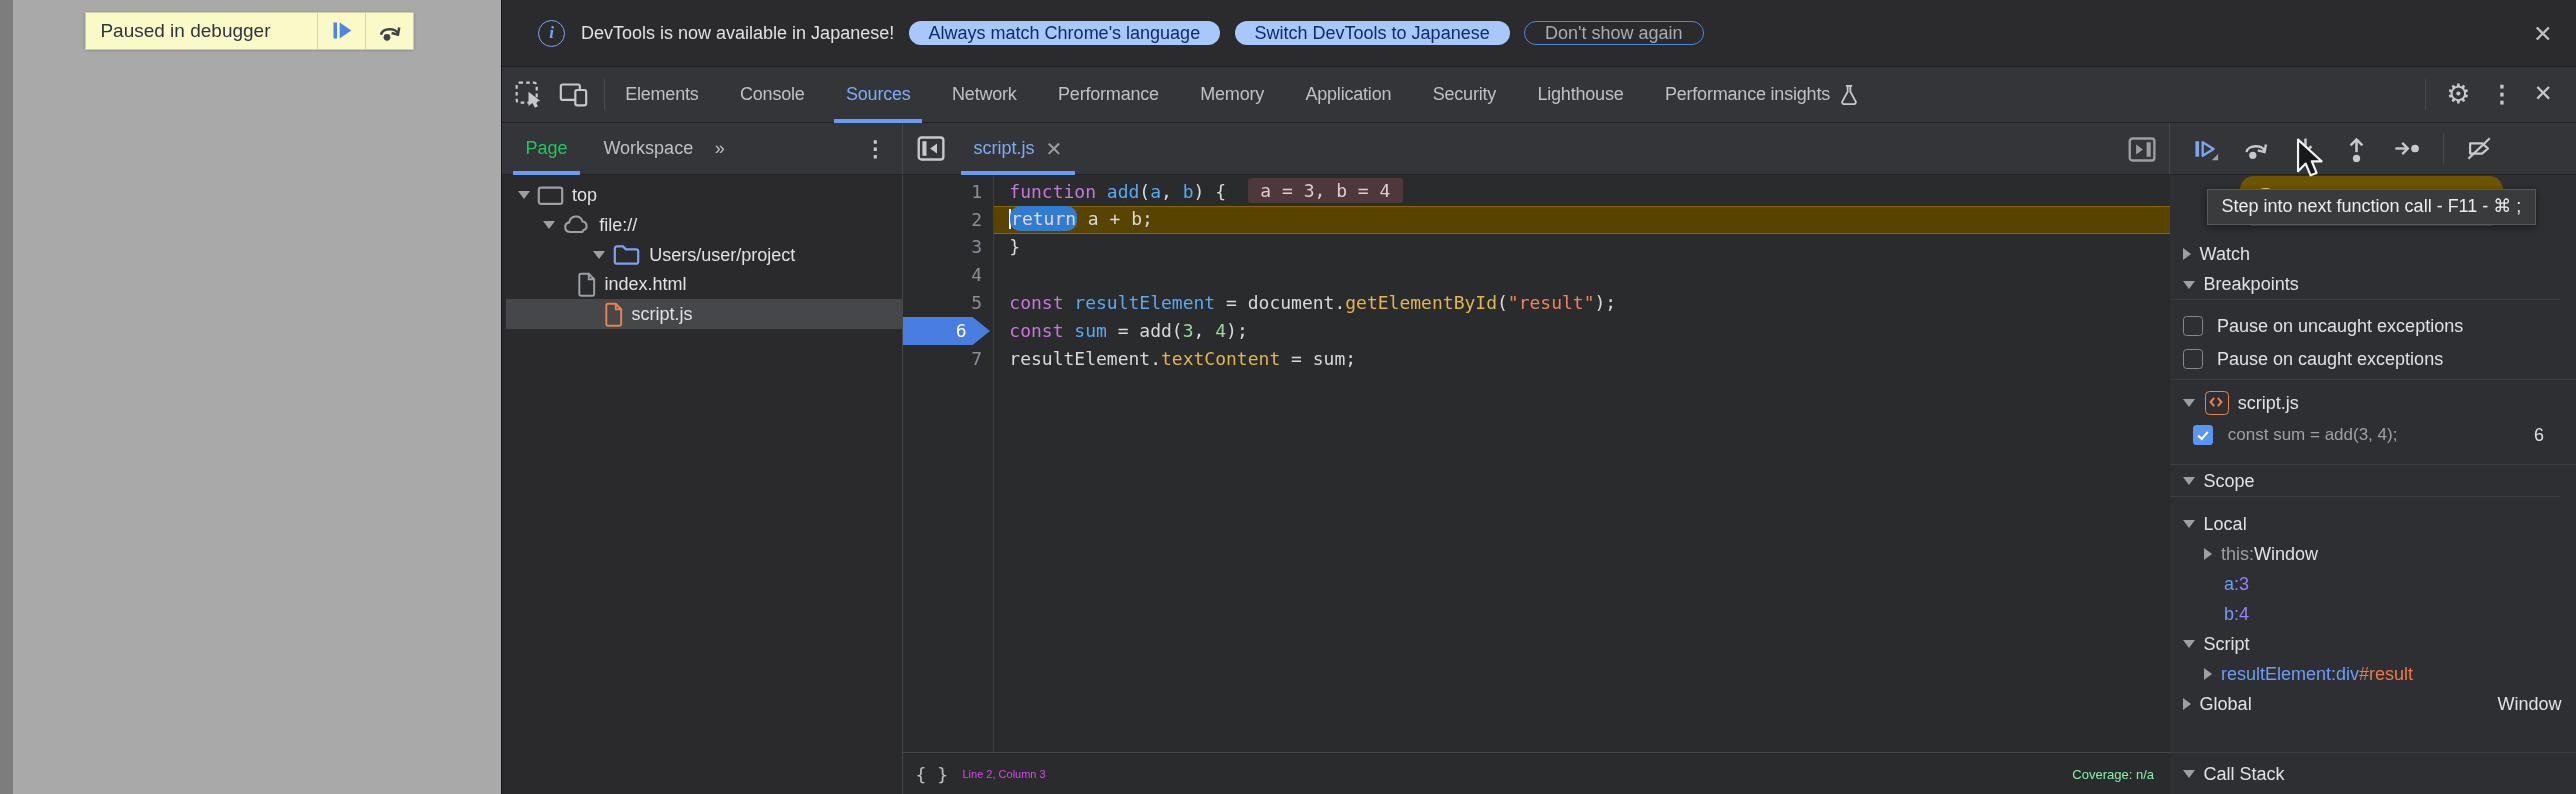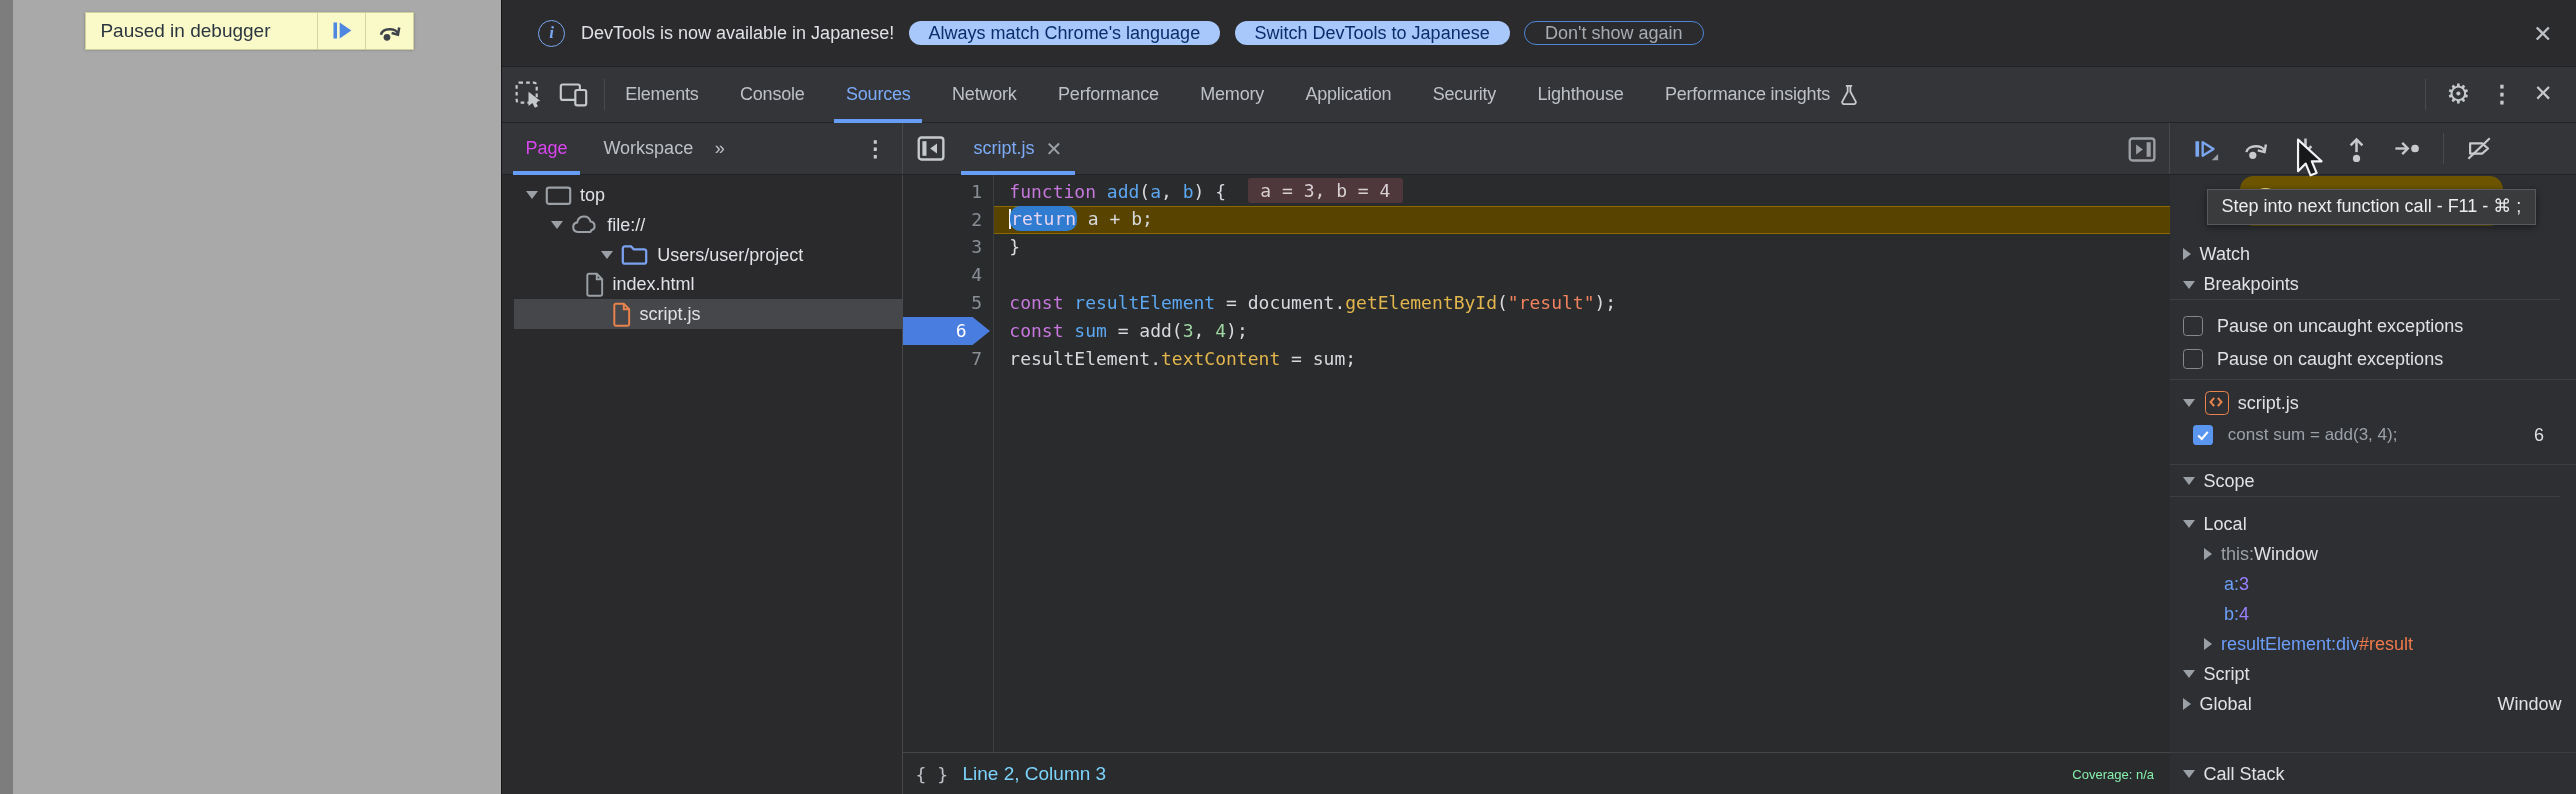--- a/index.html
+++ b/index.html
@@ -37,37 +37,37 @@
   .tab.active{color:#7cacf8}
   .tab.active::after{content:"";position:absolute;left:9px;right:9px;bottom:0;height:3.6px;background:#669df6}
   .tab .flask{margin-left:9px}
   .tb-right{margin-left:auto;display:flex;align-items:center;gap:20px;padding-right:23.4px}
   .glyph{color:#c6c9cc;cursor:pointer;line-height:1}
 
   
   .row3{height:52px;display:flex;background:#343539;border-bottom:0.9px solid #222224}
   .nav-strip{width:401px;flex:none;display:flex;align-items:center;border-right:0.9px solid #47484a;position:relative}
   .ptab{padding:0 18px;height:52px;display:flex;align-items:center;font-size:18px;color:#bdc1c6;position:relative;cursor:pointer}
-  .ptab.active{color:#d946ef}
+  .ptab.active{color:#22c55e}
   .ptab.active::after{content:"";position:absolute;left:5.4px;right:5.4px;bottom:0;height:3.6px;background:#669df6}
   .chev2{color:#bdc1c6;font-size:18px;letter-spacing:-2.7px;margin-left:3.6px;cursor:pointer}
   .nav-more{position:absolute;right:16px;color:#c6c9cc;font-size:21.6px;font-weight:bold;cursor:pointer}
   .editor-strip{flex:1;display:flex;align-items:center;border-right:0.9px solid #47484a;position:relative}
   .file-tab{display:flex;align-items:center;gap:10.8px;height:52px;padding:0 14.4px;margin-left:12.6px;position:relative;cursor:pointer}
   .file-tab .ft-label{font-size:18px;color:#7cacf8}
   .file-tab .ft-close{color:#9aa0a6;font-size:20px}
   .file-tab::after{content:"";position:absolute;left:1.8px;right:1.8px;bottom:0;height:3.6px;background:#669df6}
   .estrip-right{position:absolute;right:10.8px;top:0;height:52px;display:flex;align-items:center}
   .debug-strip{width:406px;flex:none;display:flex;align-items:center;padding-left:20px;gap:21.6px}
   .dbg-btn{width:29px;height:29px;display:flex;align-items:center;justify-content:center;cursor:pointer;flex:none}
 
   
   .content{position:absolute;top:175px;left:0;right:0;bottom:0;display:flex}
   .navigator{width:401px;flex:none;background:#2a2a2c;border-right:0.9px solid #47484a;position:relative}
-  .tree-row{position:absolute;left:12px;right:0;height:30px;display:flex;align-items:center;cursor:pointer}
+  .tree-row{position:absolute;left:4px;right:0;height:30px;display:flex;align-items:center;cursor:pointer}
   .tree-row.selected{background:#46474a}
   .tree-label{font-size:18px;color:#dfe1e5;margin-left:8px;white-space:nowrap}
   .tri{width:0;height:0;flex:none}
   .tri.d{border-left:6.3px solid transparent;border-right:6.3px solid transparent;border-top:8px solid #9aa0a6}
   .tri.r{border-top:6.3px solid transparent;border-bottom:6.3px solid transparent;border-left:8px solid #9aa0a6}
 
   .editor{flex:1;position:relative;background:#2a2b2d}
   .gutter{position:absolute;left:0;top:0;width:90px;bottom:43px}
   .gutter-sep{position:absolute;left:90px;top:0;bottom:43px;width:0.9px;background:#3d3e40}
   .gl{position:absolute;left:0;width:87px;height:28px;line-height:28px;text-align:right;padding-right:8px;
@@ -80,21 +80,21 @@
   .cl.exec{background:#584400;border-top:1.8px solid #8a6a00;border-bottom:1.8px solid #8a6a00;line-height:24px}
   .tk.kw{color:#c678dd}.tk.fn{color:#5ca7f2}.tk.vd{color:#5ca7f2}.tk.pl{color:#d7d9dd}
   .tk.prop{color:#e2b64d}.tk.str{color:#f0835f}.tk.num{color:#9fd6a2}
   .tk.sel{color:#e8d5f2;background:#2f7cd0;border-radius:10px;padding:1.8px 0.9px}
   .caret{display:inline-block;width:1.8px;height:20px;background:#f5f7fa;vertical-align:-3.6px;margin-right:-0.9px}
   .inline-badge{display:inline-block;margin-left:21.6px;background:#4f383c;color:#d8cfd3;border-radius:2.7px;
       padding:0 12.6px;font-family:"DejaVu Sans Mono",monospace;font-size:18px;line-height:25px;vertical-align:0.9px}
   .statusbar{position:absolute;left:0;right:0;bottom:0;height:43px;border-top:0.9px solid #464648;background:#2a2b2d;
       display:flex;align-items:center;padding:0 16px 0 12.6px}
   .sb-braces{font-family:"DejaVu Sans Mono",monospace;font-size:18px;color:#bdc1c6;cursor:pointer}
-  .sb-pos{margin-left:14.4px;font-size:19px;color:#7dd3fc}
+  .sb-pos{margin-left:14.4px;font-size:11px;color:#d946ef}
   .sb-cov{margin-left:auto;font-size:13px;color:#86efac}
 
   
   .sidebar{width:406px;flex:none;background:#2e2f32;position:relative}
   .sb-row{position:absolute;left:0;right:16px;height:30px;display:flex;align-items:center;padding-left:12.6px;cursor:pointer}
   .sb-row .lbl{font-size:18px;color:#dfe1e5;margin-left:9px;white-space:nowrap}
   .sb-sep{position:absolute;left:0;right:0;height:0.9px;background:#3e3f42}
   .cb{width:20px;height:20px;border-radius:3.6px;flex:none}
   .cb.off{border:1.8px solid #84878c;background:transparent}
   .cb.on{background:#5a96f0;color:#fff;display:flex;align-items:center;justify-content:center}
@@ -404,31 +404,31 @@
               <span class="v-wh">Window</span>
             </div>
             <div class="sc-row" style="padding-left: 54px;">
               <span class="n-blue">a: </span>
               <span class="v-num">3</span>
             </div>
             <div class="sc-row" style="padding-left: 54px;">
               <span class="n-blue">b: </span>
               <span class="v-num">4</span>
             </div>
+            <div class="sc-row" style="padding-left: 12.6px;">
+              <span class="tri d"></span>
+              <span class="v-wh" style="margin-left: 9px;">Script</span>
+            </div>
             <div class="sc-row" style="padding-left: 34px;">
               <span class="tri r" style="margin-right: 9px;"></span>
               <span class="n-blue">resultElement: </span>
               <span class="v-blue">div</span>
               <span class="v-orange">#result</span>
             </div>
             <div class="sc-row" style="padding-left: 12.6px;">
-              <span class="tri d"></span>
-              <span class="v-wh" style="margin-left: 9px;">Script</span>
-            </div>
-            <div class="sc-row" style="padding-left: 12.6px;">
               <span class="tri r"></span>
               <span class="v-wh" style="margin-left: 9px;">Global</span>
               <span class="sc-right">Window</span>
             </div>
           </div>
         <div class="sb-sep" style="top:577px"></div>
         <div class="sb-row" style="top:584px">
           <span class="tri d"></span>
           <span class="lbl">Call Stack</span>
         </div>

